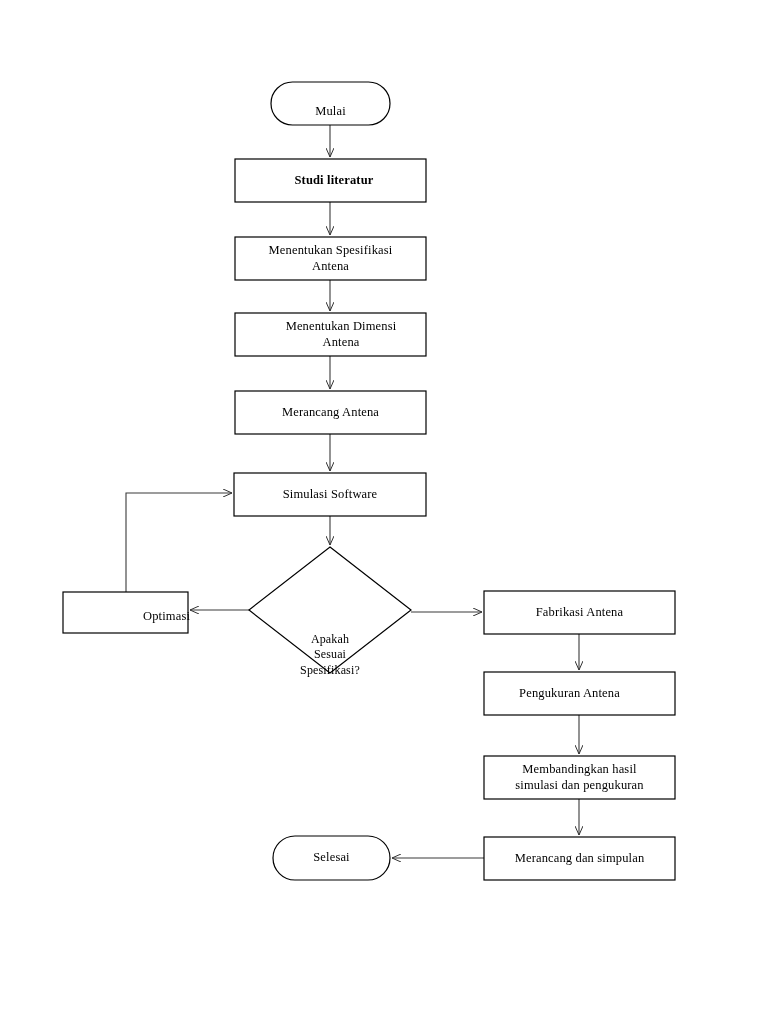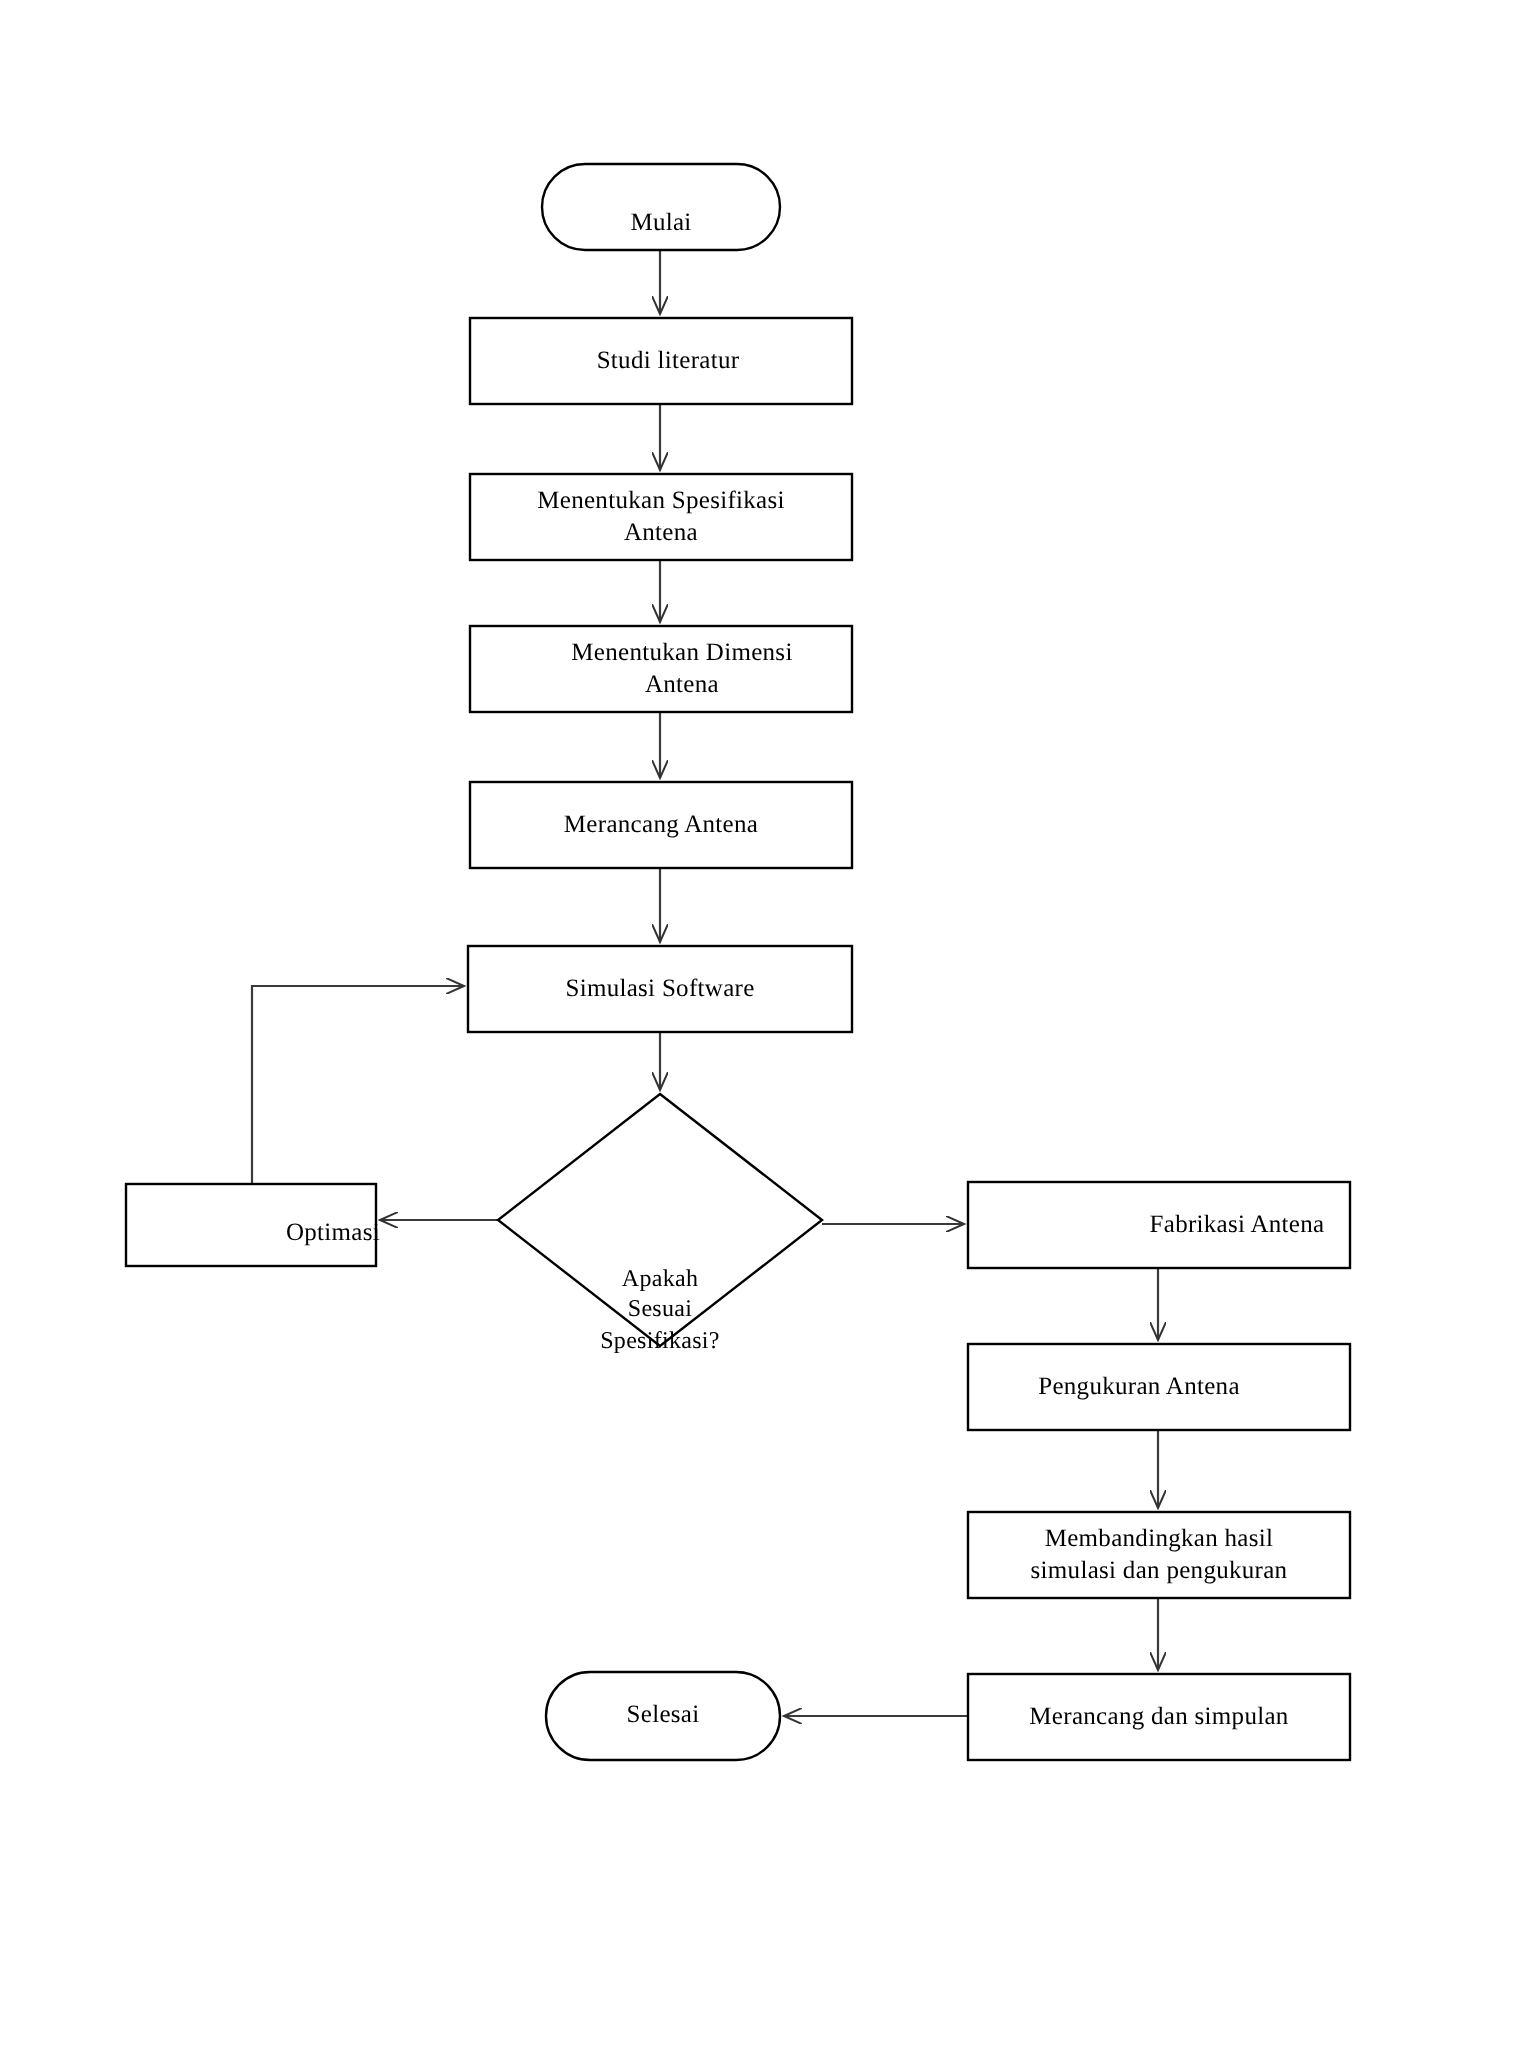--- a/index.html
+++ b/index.html
@@ -86,32 +86,32 @@
         <rect x="484" y="591" width="191" height="43" fill="#ffffff" stroke="#000000" stroke-width="1.2"></rect>
         <rect x="484" y="672" width="191" height="43" fill="#ffffff" stroke="#000000" stroke-width="1.2"></rect>
         <rect x="484" y="756" width="191" height="43" fill="#ffffff" stroke="#000000" stroke-width="1.2"></rect>
         <rect x="484" y="837" width="191" height="43" fill="#ffffff" stroke="#000000" stroke-width="1.2"></rect>
         <rect x="273" y="836" width="117" height="44" rx="22" fill="#ffffff" stroke="#000000" stroke-width="1.2"></rect>
       </g>
   </svg>
 
   <div id="labels-layer">
       <div class="node-label" style="left: 271px; top: 82px; width: 119px; height: 59px;">Mulai</div>
-      <div class="node-label" style="left: 235px; top: 159px; width: 198px; height: 43px;">Studi literatur</div>
+      <div class="node-label" style="left: 235px; top: 159px; width: 198px; height: 43px; font-weight: bold;">Studi literatur</div>
       <div class="node-label" style="left: 235px; top: 237px; width: 191px; height: 43px;">Menentukan Spesifikasi
 Antena</div>
       <div class="node-label" style="left: 235px; top: 313px; width: 212px; height: 43px; text-align: center;">Menentukan Dimensi
 Antena</div>
       <div class="node-label" style="left: 235px; top: 391px; width: 191px; height: 43px;">Merancang Antena</div>
       <div class="node-label" style="left: 234px; top: 473px; width: 192px; height: 43px;">Simulasi Software</div>
       <div class="node-label diamond-label" style="left: 275px; top: 585px; width: 110px; height: 50px;">Apakah
 Sesuai
 Spesifikasi?</div>
       <div class="node-label" style="left: 63px; top: 592px; width: 125px; height: 49px; margin-left: 41px;">Optimasi</div>
-      <div class="node-label" style="left: 484px; top: 591px; width: 191px; height: 43px; padding-left: 39px;">Fabrikasi Antena</div>
+      <div class="node-label" style="left: 484px; top: 591px; width: 191px; height: 43px;">Fabrikasi Antena</div>
       <div class="node-label" style="left: 484px; top: 672px; width: 171px; height: 43px;">Pengukuran Antena</div>
       <div class="node-label" style="left: 484px; top: 756px; width: 191px; height: 43px;">Membandingkan hasil
 simulasi dan pengukuran</div>
       <div class="node-label" style="left: 484px; top: 837px; width: 191px; height: 43px;">Merancang dan simpulan</div>
       <div class="node-label" style="left: 273px; top: 836px; width: 117px; height: 44px;">Selesai</div>
     </div>
 
 </div>
 
 </body></html>

